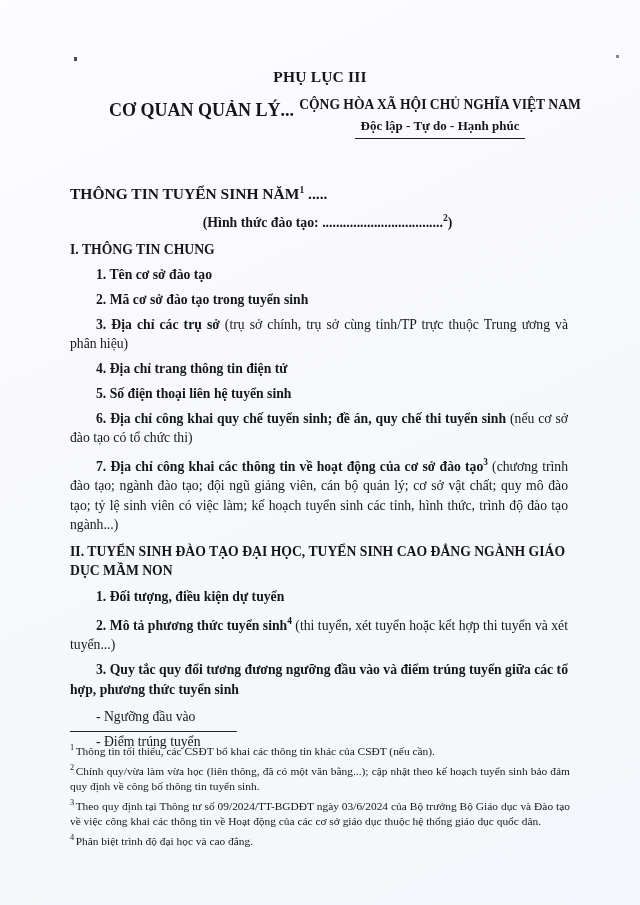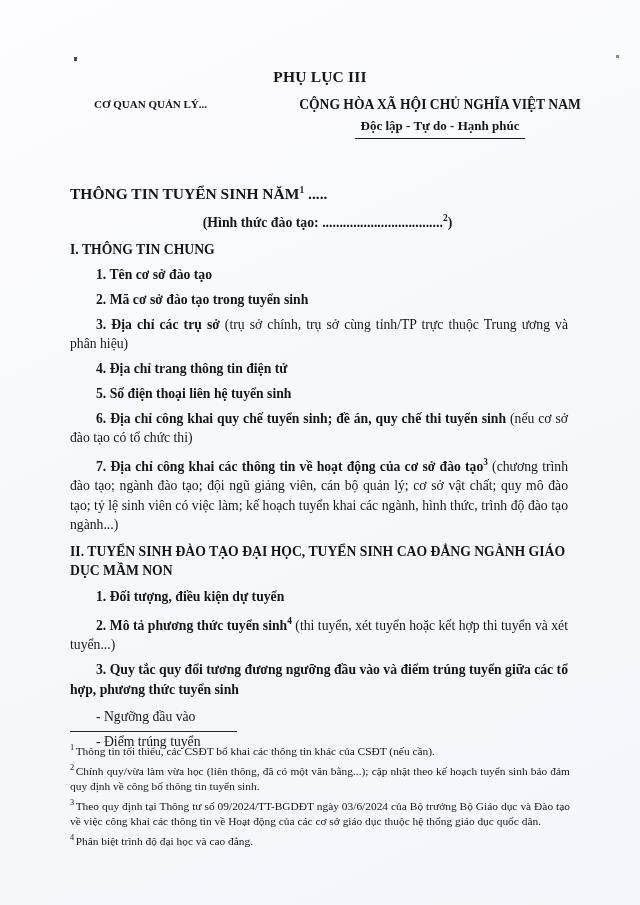--- a/index.html
+++ b/index.html
@@ -53,25 +53,25 @@
   .header-row {
     position: absolute;
     left: 70px;
     right: 55px;
     top: 94px;
     height: 54px;
   }
   .hdr-left {
     position: absolute;
     left: 24px;
-    top: 0;
+    top: 6px;
     width: 215px;
-    text-align: left;
-    font-weight: bold;
-    font-size: 11px;
+    text-align: center;
+    font-weight: bold;
+    font-size: 18px;
     line-height: 21px;
   }
   .hdr-left .l2 { position: relative; display: inline-block; }
   .hdr-left .l2::after {
     content: "";
     position: absolute;
     left: 8%;
     right: 22%;
     bottom: -3px;
     border-bottom: 1.3px solid #1a1c22;
@@ -192,21 +192,21 @@
     <p class="item"><b>2. Mã cơ sở đào tạo trong tuyển sinh</b><span></span></p>
 
     <p class="item"><b>3. Địa chỉ các trụ sở</b><span> (trụ sở chính, trụ sở cùng tỉnh/TP trực thuộc Trung ương và phân hiệu)</span></p>
 
     <p class="item"><b>4. Địa chỉ trang thông tin điện tử</b><span></span></p>
 
     <p class="item"><b>5. Số điện thoại liên hệ tuyển sinh</b><span></span></p>
 
     <p class="item"><b>6. Địa chỉ công khai quy chế tuyển sinh; đề án, quy chế thi tuyển sinh</b><span> (nếu cơ sở đào tạo có tổ chức thi)</span></p>
 
-    <p class="item"><b>7. Địa chỉ công khai các thông tin về hoạt động của cơ sở đào tạo</b><sup>3</sup><span> (chương trình đào tạo; ngành đào tạo; đội ngũ giảng viên, cán bộ quản lý; cơ sở vật chất; quy mô đào tạo; tỷ lệ sinh viên có việc làm; kế hoạch tuyển khai các ngành, hình thức, trình độ đào tạo ngành...)</span></p>
+    <p class="item"><b>7. Địa chỉ công khai các thông tin về hoạt động của cơ sở đào tạo</b><sup>3</sup><span> (chương trình đào tạo; ngành đào tạo; đội ngũ giảng viên, cán bộ quản lý; cơ sở vật chất; quy mô đào tạo; tỷ lệ sinh viên có việc làm; kế hoạch tuyển sinh các tỉnh, hình thức, trình độ đào tạo ngành...)</span></p>
 
     <p class="sect two">II. TUYỂN SINH ĐÀO TẠO ĐẠI HỌC, TUYỂN SINH CAO ĐẲNG NGÀNH GIÁO DỤC MẦM NON</p>
 
     <p class="item"><b>1. Đối tượng, điều kiện dự tuyển</b><span></span></p>
 
     <p class="item"><b>2. Mô tả phương thức tuyển sinh</b><sup>4</sup><span> (thi tuyển, xét tuyển hoặc kết hợp thi tuyển và xét tuyển...)</span></p>
 
     <p class="item"><b>3. Quy tắc quy đổi tương đương ngưỡng đầu vào và điểm trúng tuyển giữa các tổ hợp, phương thức tuyển sinh</b><span></span></p>
 
     <div class="spacer-sm"></div>

